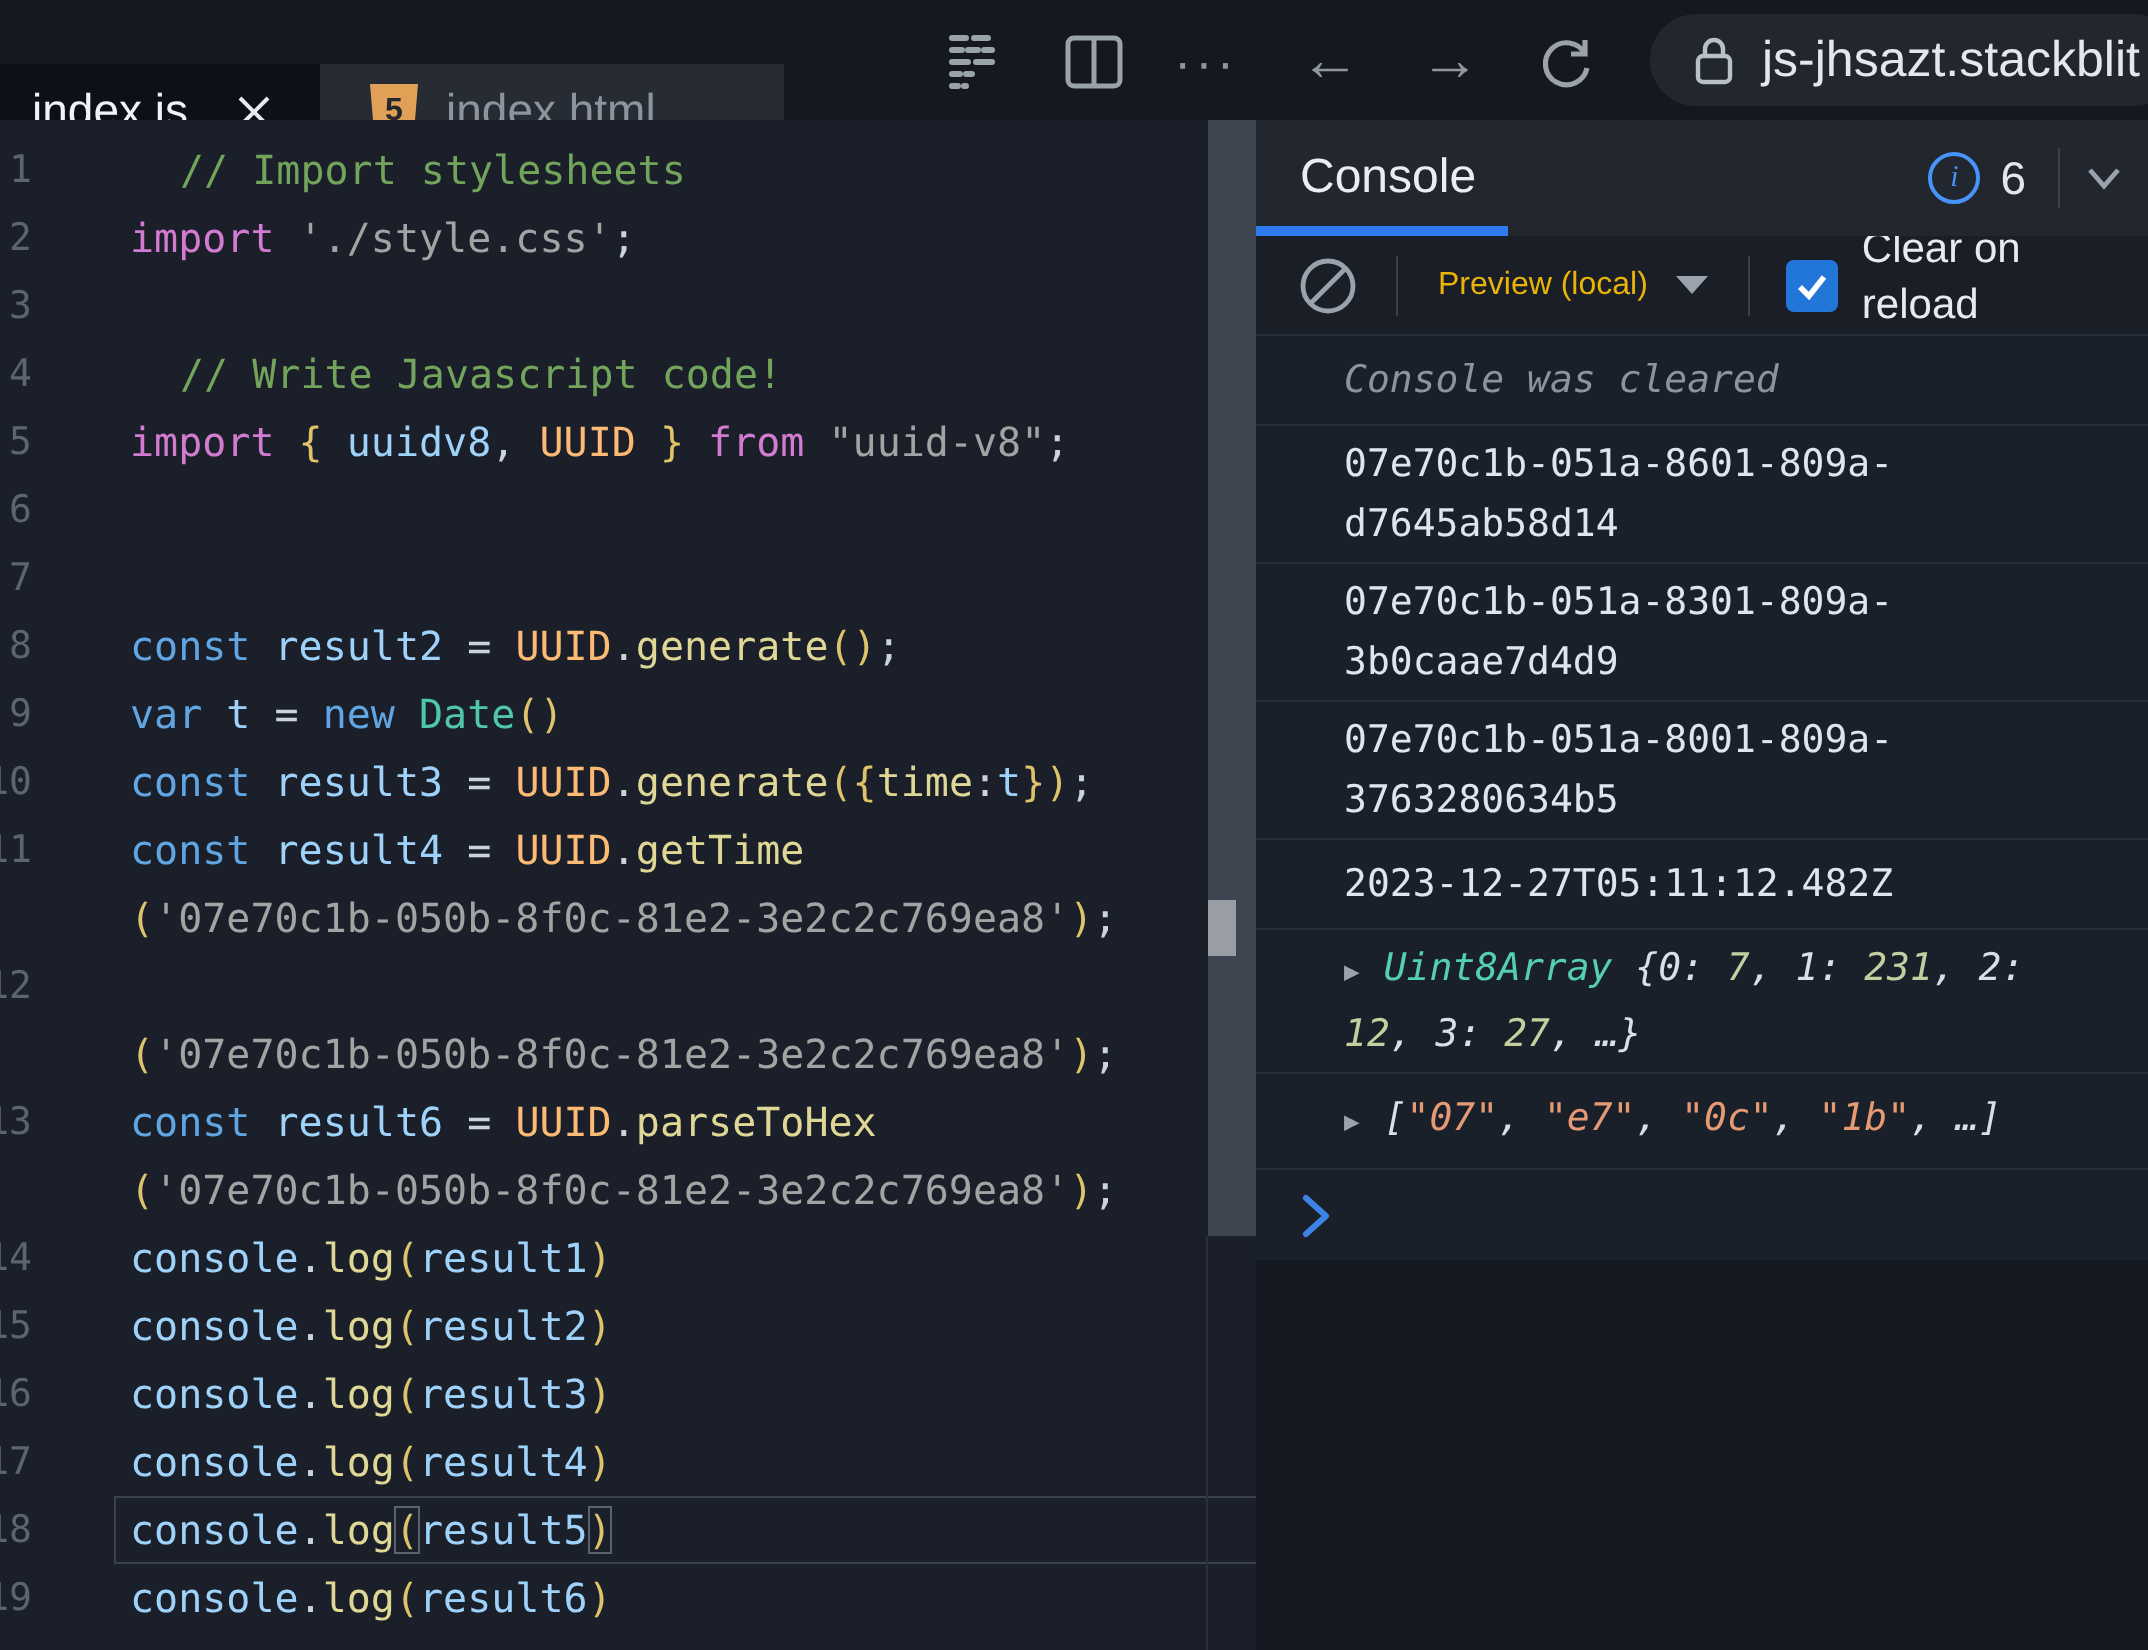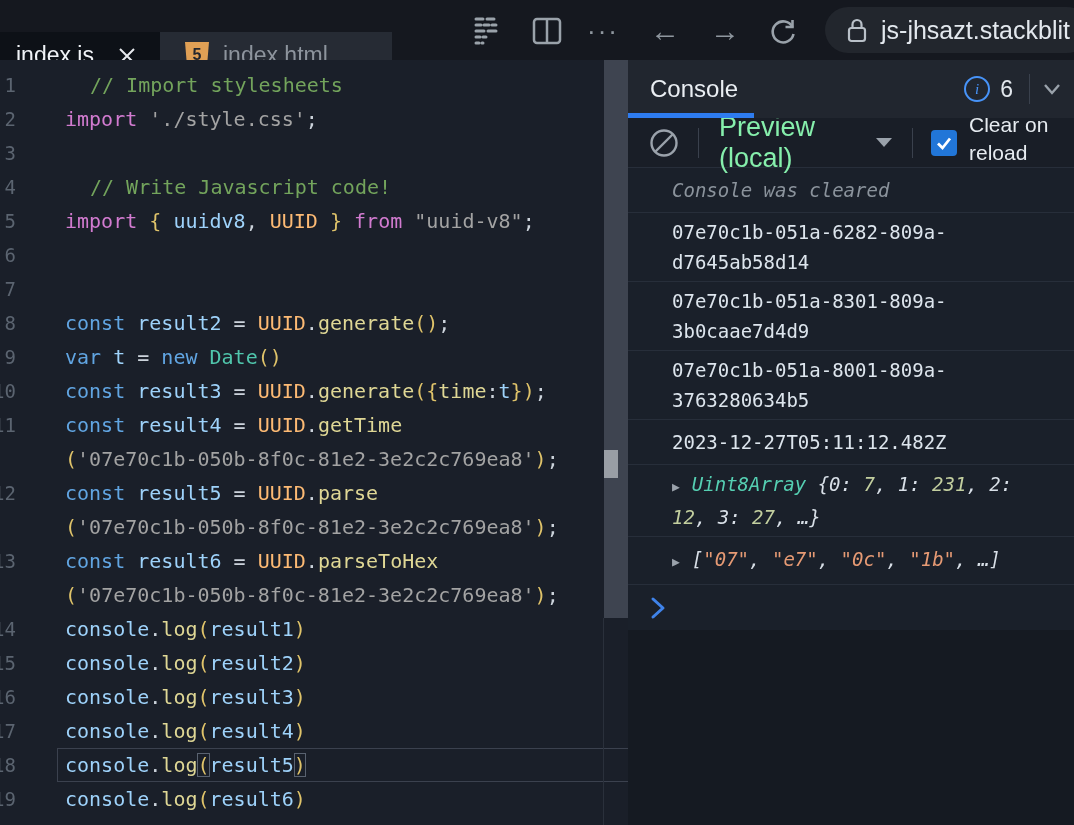--- a/index.html
+++ b/index.html
@@ -52,21 +52,21 @@
   .info-circle{width:22px;height:22px;border:2px solid #4793f8;border-radius:50%;
                color:#4793f8;font-size:15px;font-style:italic;display:flex;align-items:center;
                justify-content:center;font-family:"Liberation Serif",serif;}
   .c-count{font-size:23px;color:#e2e7ed;margin:0 16px 0 10px;}
   .hsep{width:1px;height:30px;background:#3a414d;flex:none;}
   .c-chevron{width:44px;display:flex;justify-content:center;cursor:pointer;}
   .c-toolbar{height:49px;background:#191e27;border-bottom:1px solid #272e3a;display:flex;
              align-items:center;flex:none;}
   .slash-ico{margin:0 18px 0 20px;display:flex;cursor:pointer;}
   .preview-dd{display:flex;align-items:center;cursor:pointer;margin:0 20px;}
-  .preview-label{font-size:27px;color:#86efac;}
+  .preview-label{font-size:16px;color:#eab308;}
   .caret-down{width:0;height:0;border-left:8px solid transparent;border-right:8px solid transparent;
               border-top:9px solid #9aa2ab;margin-left:14px;}
   .clear-group{display:flex;align-items:center;margin-left:18px;cursor:pointer;}
   .checkbox{width:26px;height:26px;background:#2176d8;border-radius:4px;flex:none;
             display:flex;align-items:center;justify-content:center;margin-top:1px;}
   .clear-label{font-size:21px;line-height:28px;color:#e6ebf0;margin-left:12px;width:105px;
                margin-top:-7px;}
   .entries{flex:none;}
   .centry{border-bottom:1px solid #272e3a;padding:7px 18px 7px 44px;
           font-family:"DejaVu Sans Mono",monospace;font-size:19px;line-height:30px;
@@ -153,21 +153,21 @@
       <div class="code-row"><span class="ln">3</span><span class="code-text"></span></div>
       <div class="code-row"><span class="ln">4</span><span class="code-text"><span class="tk-cm">// Write Javascript code!</span></span></div>
       <div class="code-row"><span class="ln">5</span><span class="code-text"><span class="tk-kw">import</span><span class="tk-pl"> </span><span class="tk-br">{</span><span class="tk-pl"> </span><span class="tk-vr">uuidv8</span><span class="tk-pl">, </span><span class="tk-cls">UUID</span><span class="tk-pl"> </span><span class="tk-br">}</span><span class="tk-pl"> </span><span class="tk-kw">from</span><span class="tk-pl"> </span><span class="tk-str">"uuid-v8"</span><span class="tk-pl">;</span></span></div>
       <div class="code-row"><span class="ln">6</span><span class="code-text"></span></div>
       <div class="code-row"><span class="ln">7</span></div>
       <div class="code-row"><span class="ln">8</span><span class="code-text"><span class="tk-kb">const</span><span class="tk-pl"> </span><span class="tk-vr">result2</span><span class="tk-pl"> = </span><span class="tk-cls">UUID</span><span class="tk-pl">.</span><span class="tk-fn">generate</span><span class="tk-br">()</span><span class="tk-pl">;</span></span></div>
       <div class="code-row"><span class="ln">9</span><span class="code-text"><span class="tk-kb">var</span><span class="tk-pl"> </span><span class="tk-vr">t</span><span class="tk-pl"> = </span><span class="tk-kb">new</span><span class="tk-pl"> </span><span class="tk-cls2">Date</span><span class="tk-br">()</span></span></div>
       <div class="code-row"><span class="ln">10</span><span class="code-text"><span class="tk-kb">const</span><span class="tk-pl"> </span><span class="tk-vr">result3</span><span class="tk-pl"> = </span><span class="tk-cls">UUID</span><span class="tk-pl">.</span><span class="tk-fn">generate</span><span class="tk-br">({</span><span class="tk-fn">time</span><span class="tk-pl">:</span><span class="tk-vr">t</span><span class="tk-br">})</span><span class="tk-pl">;</span></span></div>
       <div class="code-row"><span class="ln">11</span><span class="code-text"><span class="tk-kb">const</span><span class="tk-pl"> </span><span class="tk-vr">result4</span><span class="tk-pl"> = </span><span class="tk-cls">UUID</span><span class="tk-pl">.</span><span class="tk-fn">getTime</span></span></div>
       <div class="code-row"><span class="code-text"><span class="tk-br">(</span><span class="tk-str">'07e70c1b-050b-8f0c-81e2-3e2c2c769ea8'</span><span class="tk-br">)</span><span class="tk-pl">;</span></span></div>
-      <div class="code-row"><span class="ln">12</span><span class="code-text"><span class="tk-kb">const</span><span class="tk-pl"> </span><span class="tk-vr">result5</span><span class="tk-pl"> = </span><span class="tk-cls">UUID</span><span class="tk-pl">.</span><span class="tk-fn">parse</span></span></div>
+      <div class="code-row"><span class="ln">12</span></div>
       <div class="code-row"><span class="code-text"><span class="tk-br">(</span><span class="tk-str">'07e70c1b-050b-8f0c-81e2-3e2c2c769ea8'</span><span class="tk-br">)</span><span class="tk-pl">;</span></span></div>
       <div class="code-row"><span class="ln">13</span><span class="code-text"><span class="tk-kb">const</span><span class="tk-pl"> </span><span class="tk-vr">result6</span><span class="tk-pl"> = </span><span class="tk-cls">UUID</span><span class="tk-pl">.</span><span class="tk-fn">parseToHex</span></span></div>
       <div class="code-row"><span class="code-text"><span class="tk-br">(</span><span class="tk-str">'07e70c1b-050b-8f0c-81e2-3e2c2c769ea8'</span><span class="tk-br">)</span><span class="tk-pl">;</span></span></div>
       <div class="code-row"><span class="ln">14</span><span class="code-text"><span class="tk-vr">console</span><span class="tk-pl">.</span><span class="tk-fn">log</span><span class="tk-br">(</span><span class="tk-vr">result1</span><span class="tk-br">)</span></span></div>
       <div class="code-row"><span class="ln">15</span><span class="code-text"><span class="tk-vr">console</span><span class="tk-pl">.</span><span class="tk-fn">log</span><span class="tk-br">(</span><span class="tk-vr">result2</span><span class="tk-br">)</span></span></div>
       <div class="code-row"><span class="ln">16</span><span class="code-text"><span class="tk-vr">console</span><span class="tk-pl">.</span><span class="tk-fn">log</span><span class="tk-br">(</span><span class="tk-vr">result3</span><span class="tk-br">)</span></span></div>
       <div class="code-row"><span class="ln">17</span><span class="code-text"><span class="tk-vr">console</span><span class="tk-pl">.</span><span class="tk-fn">log</span><span class="tk-br">(</span><span class="tk-vr">result4</span><span class="tk-br">)</span></span></div>
       <div class="code-row cur"><div class="curbox"></div><span class="ln">18</span><span class="code-text"><span class="tk-vr">console</span><span class="tk-pl">.</span><span class="tk-fn">log</span><span class="tk-brm">(</span><span class="tk-vr">result5</span><span class="tk-brm">)</span></span></div>
       <div class="code-row"><span class="ln">19</span><span class="code-text"><span class="tk-vr">console</span><span class="tk-pl">.</span><span class="tk-fn">log</span><span class="tk-br">(</span><span class="tk-vr">result6</span><span class="tk-br">)</span></span></div>
     </div>
@@ -213,21 +213,21 @@
         </span>
         <span class="clear-label">Clear on reload</span>
       </span>
     </div>
 
     <div class="entries" id="entries">
         <div class="centry">
           <div><span class="seg-info">Console was cleared</span></div>
         </div>
         <div class="centry multi">
-          <div><span class="seg-txt">07e70c1b-051a-6282-809a-</span></div>
+          <div><span class="seg-txt">07e70c1b-051a-8601-809a-</span></div>
           <div><span class="seg-txt">d7645ab58d14</span></div>
         </div>
         <div class="centry multi">
           <div><span class="seg-txt">07e70c1b-051a-8301-809a-</span></div>
           <div><span class="seg-txt">3b0caae7d4d9</span></div>
         </div>
         <div class="centry multi">
           <div><span class="seg-txt">07e70c1b-051a-8001-809a-</span></div>
           <div><span class="seg-txt">3763280634b5</span></div>
         </div>

